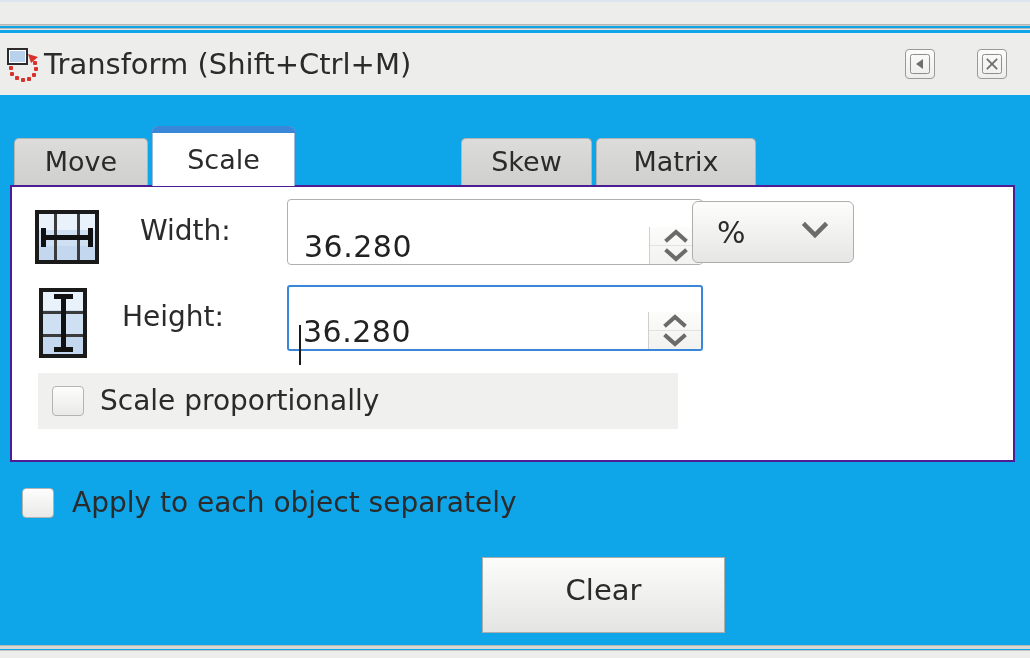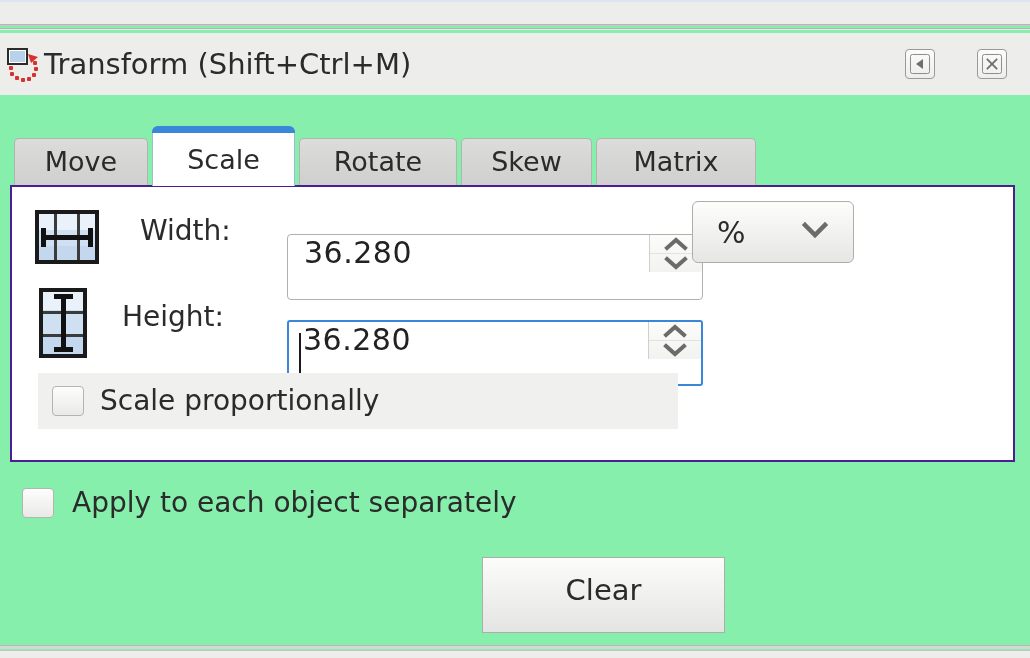--- a/index.html
+++ b/index.html
@@ -8,21 +8,21 @@
     padding: 0;
     background: #ffffff;
   }
   body {
     font-family: "DejaVu Sans", "Liberation Sans", sans-serif;
   }
   .screen {
     position: relative;
     width: 1030px;
     height: 658px;
-    background: #86efac;
+    background: #0ea5e9;
     overflow: hidden;
     box-sizing: border-box;
   }
 
   
   .top-strip {
     position: absolute;
     left: 0; top: 0;
     width: 1030px; height: 24px;
     background: #ededeb;
@@ -169,22 +169,21 @@
     position: absolute;
     left: 275px;
     top: 0;
     width: 416px;
     height: 66px;
     box-sizing: border-box;
     border: 1px solid #b0b0ae;
     border-radius: 4px;
     background: #ffffff;
     display: flex;
-    align-items: flex-start;
-    margin-top: 35px;
+    align-items: flex-end;
   }
   .spin.focused {
     border: 2px solid #3a86d8;
     border-radius: 3px;
   }
   .spin .val {
     flex: 1;
     font-size: 30px;
     color: #222222;
     padding-left: 16px;
@@ -359,21 +358,20 @@
       <svg width="20" height="20" viewBox="0 0 20 20">
         <rect x="0.5" y="0.5" width="19" height="19" rx="2" fill="none" stroke="#8d8d8b"></rect>
         <path d="M5.5 4.2 L10 8.7 L14.5 4.2 L15.8 5.5 L11.3 10 L15.8 14.5 L14.5 15.8 L10 11.3 L5.5 15.8 L4.2 14.5 L8.7 10 L4.2 5.5 Z" fill="#6e6e6c"></path>
       </svg>
     </div>
   </div>
 
   <div class="tabrow">
     <div class="tab" style="left:14px; width:134px;text-align:center;">Move</div>
     <div class="tab active" style="left:152px; width:143px;">Scale</div>
-    <div class="tab" style="left:299px; width:158px;">Rotate</div>
     <div class="tab" style="left:461px; width:131px;">Skew</div>
     <div class="tab" style="left:596px; width:160px;">Matrix</div>
   </div>
 
   <div class="panel">
 
     <div class="field-row row-width">
       <div class="dim-icon w">
         <svg width="66" height="56" viewBox="0 0 66 56">
           <rect x="1" y="1" width="64" height="54" fill="#1a1a1a"></rect>

